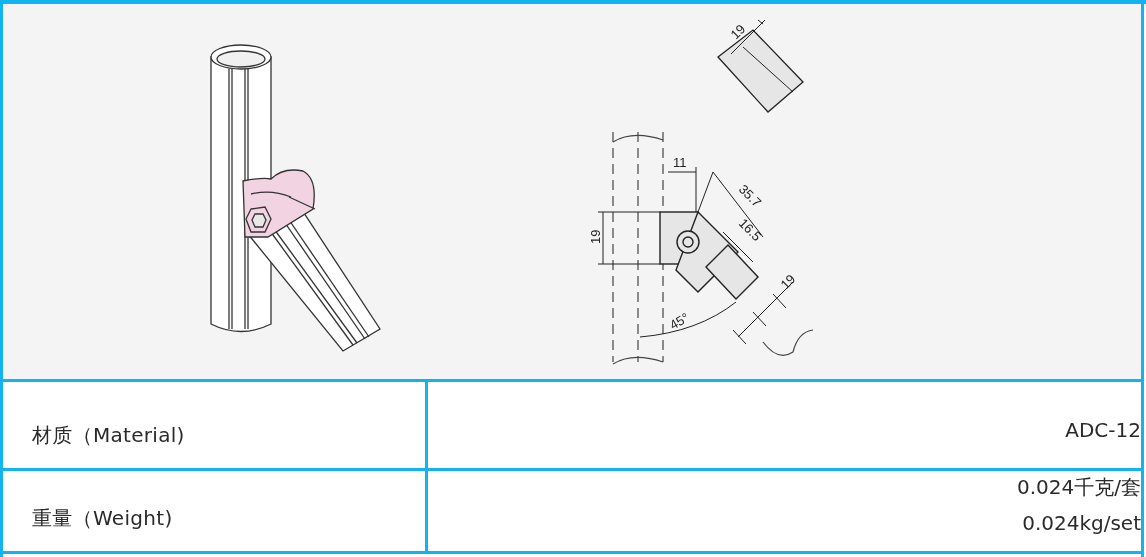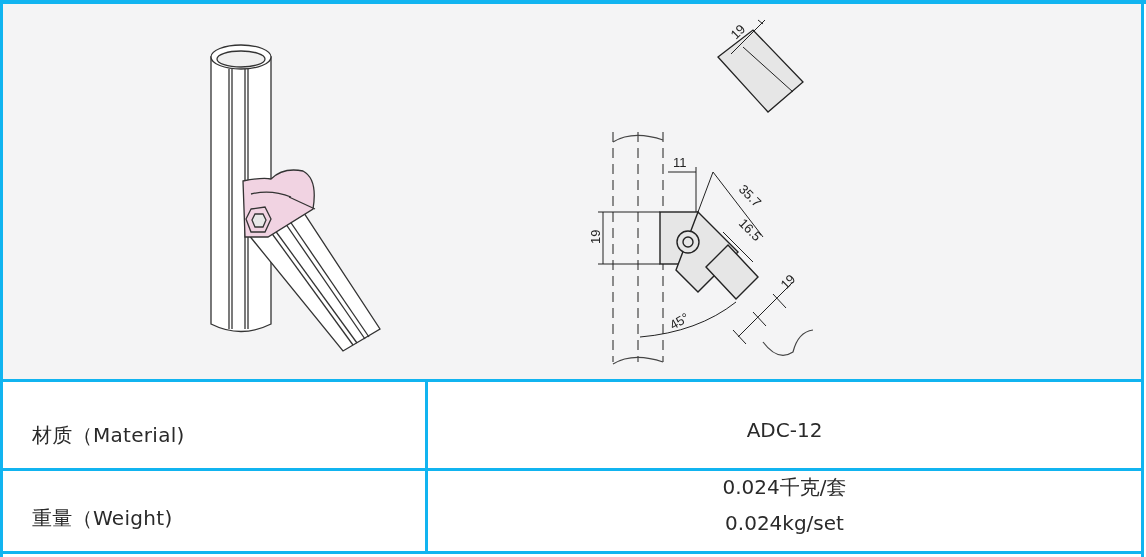--- a/index.html
+++ b/index.html
@@ -17,21 +17,21 @@
       background: #f4f4f5;
     }
     .hline { position: absolute; left: 0; width: 1144px; height: 3px; background: #11b4f0; }
     .vline { position: absolute; left: 425px; top: 379px; width: 3px; height: 175px; background: #11b4f0; }
     .cell-label {
       position: absolute; left: 32px;
       font-family: "DejaVu Sans", sans-serif; font-size: 20px; color: #2a2a2a;
       letter-spacing: 0.3px;
     }
     .cell-value {
-      position: absolute; left: 428px; width: 713px; text-align: center;
+      position: absolute; left: 428px; width: 713px; text-align: right;
       font-family: "DejaVu Sans", sans-serif; font-size: 20px; color: #2a2a2a;
       line-height: 25px;
     }
     svg { position: absolute; }
     .dim { font-family: "Liberation Sans", sans-serif; font-size: 13px; fill: #222; }
   </style>
 </head>
 <body>
 
 <div class="frame">

